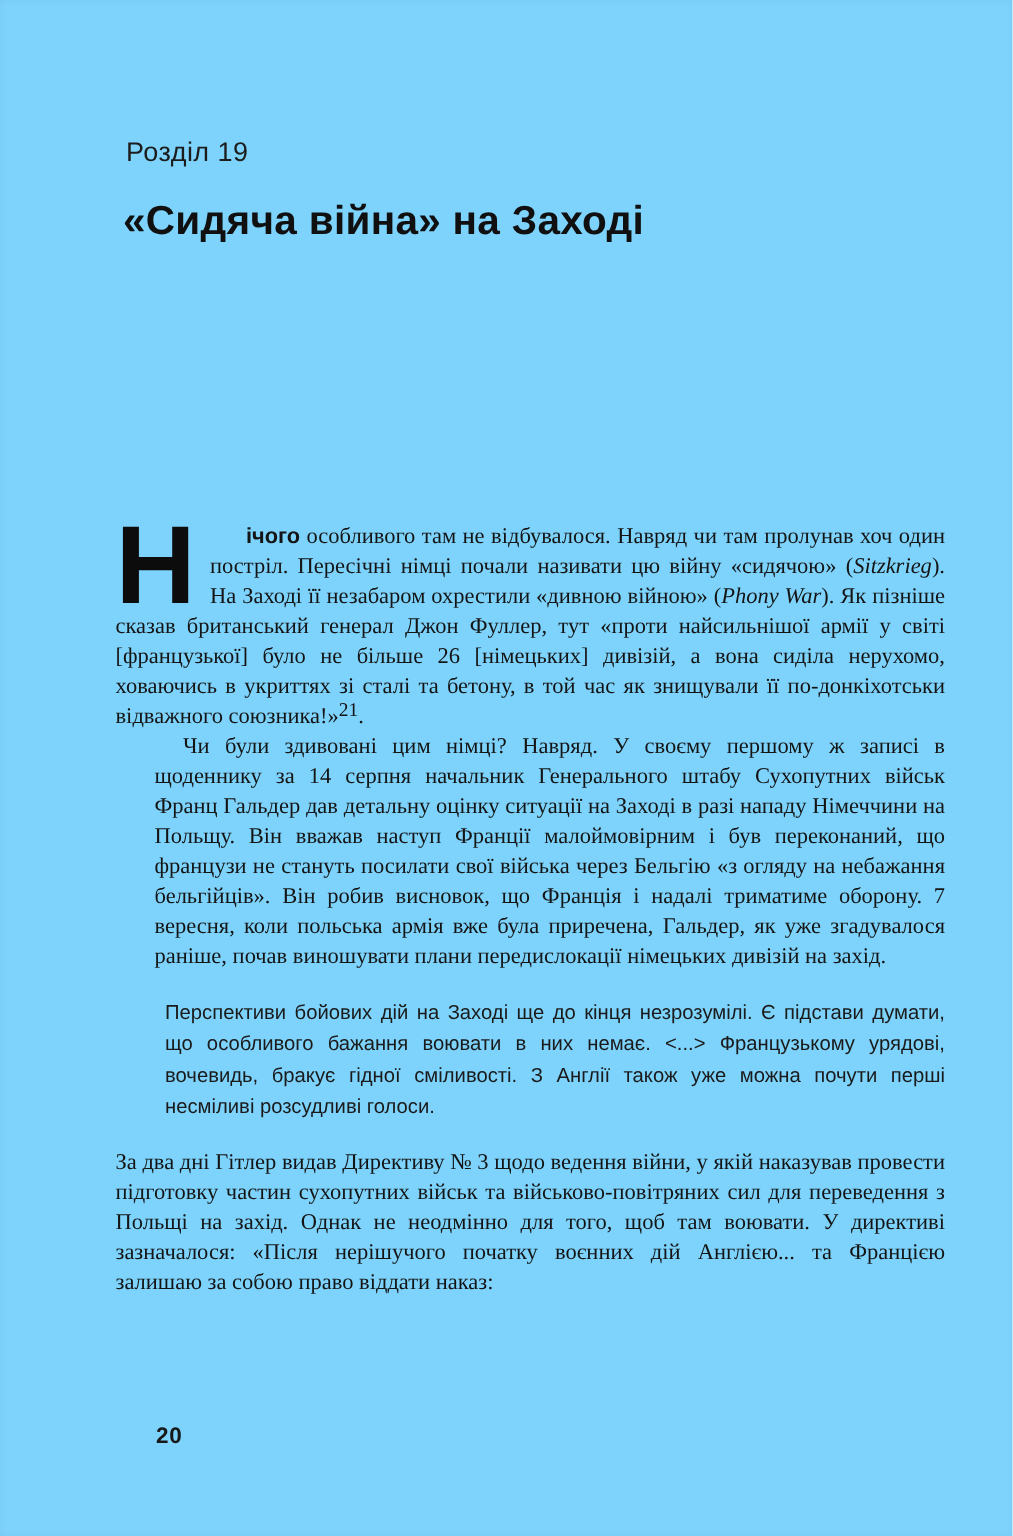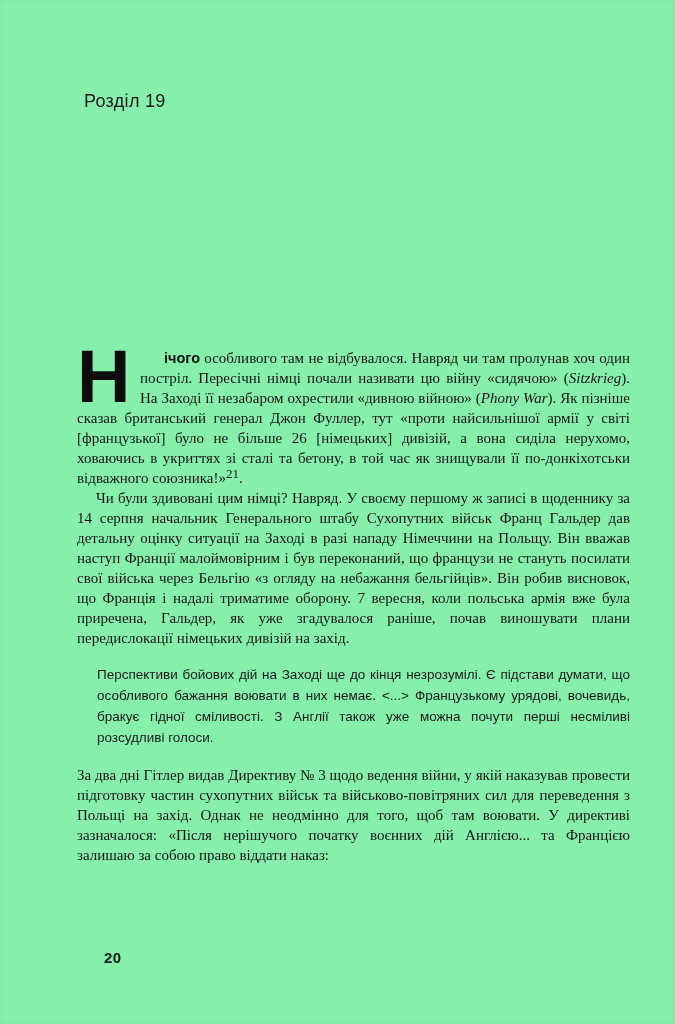--- a/index.html
+++ b/index.html
@@ -4,21 +4,21 @@
 <style>
   html, body {
     margin: 0;
     padding: 0;
     background: #ffffff;
   }
   .page {
     position: relative;
     width: 675px;
     height: 1024px;
-    background: #86efac;
+    background: #7dd3fc;
     overflow: hidden;
     box-shadow: inset 0 0 5px rgba(0,0,0,0.05);
     color: #131313;
   }
   .chapter-label {
     position: absolute;
     left: 84px;
     top: 90px;
     font-family: "Liberation Sans", sans-serif;
     font-size: 18px;
@@ -44,21 +44,21 @@
     left: 77px;
     top: 348px;
     width: 553px;
     font-family: "Liberation Serif", serif;
     font-size: 15px;
     line-height: 20px;
     text-align: justify;
     color: #141414;
   }
   .para { margin: 0; }
-  .para.indent { text-indent: 19px; }
+  .para.indent { text-indent: 19px; margin-left: 26px; }
   .dropcap {
     float: left;
     width: 53px;
     height: 58px;
     margin: 0 10px 0 0;
     font-family: "Liberation Sans", sans-serif;
     font-weight: 700;
     font-size: 74px;
     line-height: 58px;
     color: #0c0c0c;
@@ -69,21 +69,21 @@
     font-size: 14.5px;
     margin-left: 24px;
   }
   .ital { font-style: italic; font-family: Liberation Serif, serif; }
   .footnote-ref {
     font-size: 13px;
     line-height: 0;
     vertical-align: 5px;
   }
   .quote {
-    margin: 16px 0 17px 20px;
+    margin: 16px 0 17px 33px;
     font-family: "Liberation Sans", sans-serif;
     font-size: 13.5px;
     line-height: 21px;
     text-align: justify;
     color: #1a1a1a;
   }
   .page-number {
     position: absolute;
     left: 104px;
     top: 949px;
@@ -95,20 +95,21 @@
     letter-spacing: 0.5px;
   }
 </style>
 </head>
 <body>
 
 <div class="page">
 
   <div class="chapter-label">Розділ 19</div>
 
+  <h1 class="chapter-title">«Сидяча війна» на Заході</h1>
 
   <div class="body-text">
 
     <p class="para">
       <span class="dropcap">Н</span><span class="leadword">ічого</span><span> особливого там не відбувалося. Навряд чи там пролунав хоч один постріл. Пересічні німці почали називати цю війну «сидячою» (</span><span class="ital">Sitzkrieg</span><span>). На Заході її незабаром охрестили «дивною війною» (</span><span class="ital">Phony War</span><span>). Як пізніше сказав британський генерал Джон Фуллер, тут «проти найсильнішої армії у світі [французької] було не більше 26 [німецьких] дивізій, а вона сиділа нерухомо, ховаючись в укриттях зі сталі та бетону, в той час як знищували її по-донкіхотськи відважного союзника!»</span><sup class="footnote-ref">21</sup><span>.</span>
     </p>
 
     <p class="para indent">Чи були здивовані цим німці? Навряд. У своєму першому ж записі в щоденнику за 14 серпня начальник Генерального штабу Сухопутних військ Франц Гальдер дав детальну оцінку ситуації на Заході в разі нападу Німеччини на Польщу. Він вважав наступ Франції малоймовірним і був переконаний, що французи не стануть посилати свої війська через Бельгію «з огляду на небажання бельгійців». Він робив висновок, що Франція і надалі триматиме оборону. 7 вересня, коли польська армія вже була приречена, Гальдер, як уже згадувалося раніше, почав виношувати плани передислокації німецьких дивізій на захід.</p>
 
 

